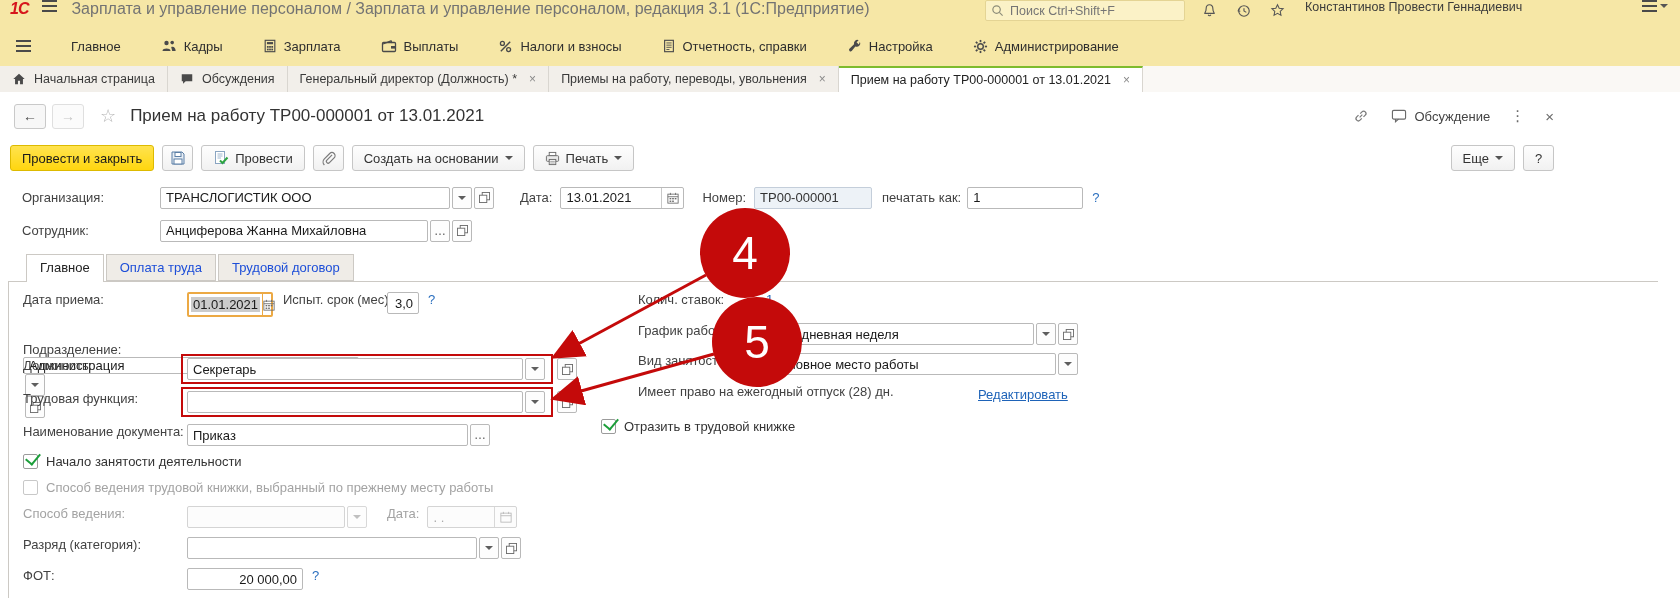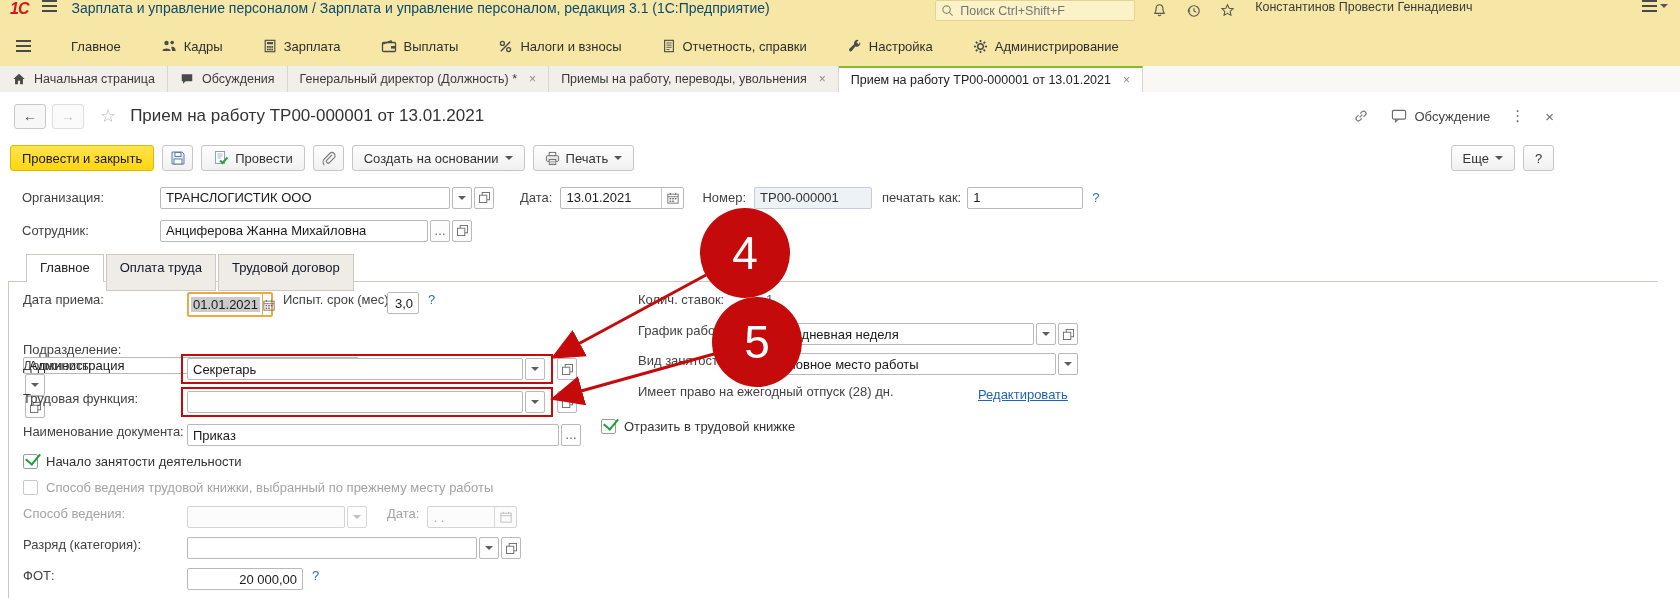--- a/index.html
+++ b/index.html
@@ -5,21 +5,21 @@
   html,body{margin:0;padding:0;}
   .page{position:relative;width:1680px;height:598px;background:#fff;overflow:hidden;
         font-family:"Liberation Sans","DejaVu Sans",sans-serif;font-size:13px;color:#333;}
   svg{display:block;}
   
   .titlebar{position:absolute;left:0;top:0;width:100%;height:30px;background:#F6E7A6;
             display:flex;align-items:flex-start;gap:14px;padding:0 12px 0 10px;box-sizing:border-box;}
   .logo1c{color:#D6161C;font-weight:bold;font-size:16px;letter-spacing:-1px;font-style:italic;}
   .burger{width:15px;display:flex;flex-direction:column;gap:3px;cursor:pointer;}
   .burger i{height:2px;background:#4a4a4a;display:block;}
-  .tb-title{font-size:14px;color:#0c4a6e;white-space:nowrap;}
+  .tb-title{font-size:16px;color:#737373;white-space:nowrap;}
   .tb-search{position:relative;margin-left:auto;width:200px;}
   .tb-search input{width:100%;height:21px;box-sizing:border-box;border:1px solid #E4D494;background:#FBF2C7;
                    border-radius:2px;padding:0 6px 0 24px;font:inherit;font-size:12.5px;color:#6b6b5a;outline:none;}
   .tb-search .mag{position:absolute;left:6px;top:4px;}
   .tb-ico{width:20px;height:20px;display:flex;align-items:center;justify-content:center;cursor:pointer;}
   .tb-user{font-size:12.5px;color:#3b3b3b;white-space:nowrap;margin:0 4px;}
   .pmenu{margin-left:auto;display:flex;align-items:center;gap:3px;cursor:pointer;}
   .caret{width:0;height:0;border:4px solid transparent;border-top-color:#555;margin-top:4px;display:inline-block;}
   
   .menubar{position:absolute;left:0;top:30px;width:100%;height:32px;background:#F6E7A6;
@@ -81,22 +81,22 @@
   .chk{position:relative;width:15px;height:15px;border:1px solid #9b9b9b;border-radius:2px;background:#fff;
        display:inline-block;box-sizing:border-box;flex:none;cursor:pointer;}
   .chk.dis{border-color:#C8C8C8;}
   .chk.checked .tick{position:absolute;left:2px;top:-2px;width:12px;height:7px;border-left:2.4px solid #1B9E3A;
        border-bottom:2.4px solid #1B9E3A;transform:rotate(-50deg);}
   .cbrow{position:absolute;display:flex;align-items:center;gap:8px;height:18px;}
   .cblabel{color:#333;}
   .cblabel.dis{color:#A3A3A3;}
   
   .formtabs{position:absolute;left:26px;top:254px;height:28px;display:flex;z-index:3;}
-  .ftab{padding:0 13px;height:37px;line-height:26px;background:#EFECE7;border:1px solid #CCC9C4;
-        margin-right:2px;color:#0f172a;cursor:pointer;box-sizing:border-box;}
+  .ftab{padding:0 13px;height:27px;line-height:26px;background:#EFECE7;border:1px solid #CCC9C4;
+        margin-right:2px;color:#1d4ed8;cursor:pointer;box-sizing:border-box;}
   .ftab.active{background:#fff;height:28px;border-bottom:none;color:#222;}
   .tabpage{position:absolute;left:8px;top:281px;width:1650px;height:317px;background:#fff;
            border-top:1px solid #CCC9C4;border-left:1px solid #CCC9C4;box-sizing:border-box;}
   .prow{position:absolute;display:flex;align-items:flex-start;height:24px;left:14px;}
   .rcabs{position:absolute;}
   
   .annot-rect{position:absolute;border:2.5px solid #C40A0A;box-sizing:border-box;z-index:5;pointer-events:none;}
   .annot-svg{position:absolute;left:0;top:0;z-index:8;pointer-events:none;}
   .annot-circle{position:absolute;width:90px;height:90px;border-radius:50%;background:#C40A0A;z-index:9;
                 display:flex;align-items:center;justify-content:center;color:#fff;font-size:46px;}
@@ -492,21 +492,21 @@
             <svg viewBox="0 0 12 12" width="11" height="11">
               <rect x="3.5" y="0.5" width="8" height="8" fill="#fff" stroke="#6b6b6b"></rect>
               <rect x="0.5" y="3.5" width="8" height="8" fill="#fff" stroke="#6b6b6b"></rect>
             </svg>
           </span>
       </span>
     </div>
 
     <div class="prow" style="top:142px;">
       <span class="flabel" style="width:164px;">Наименование документа:</span>
-      <input class="inp" style="width: 372px;" readonly="" value="Приказ">
+      <input class="inp" style="width: 281px;" readonly="" value="Приказ">
       <span class="sqbtn dotsbtn"></span>
     </div>
 
     <div class="cbrow" style="top:170px;left:14px;">
       <span class="chk checked">
           <span class="tick"></span>
         </span>
       <span class="cblabel">Начало занятости деятельности</span>
     </div>
     <div class="cbrow" style="top:196px;left:14px;">

